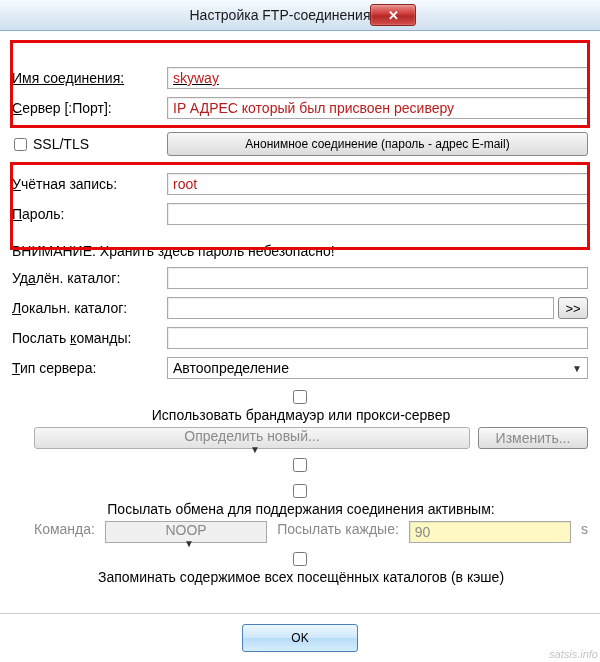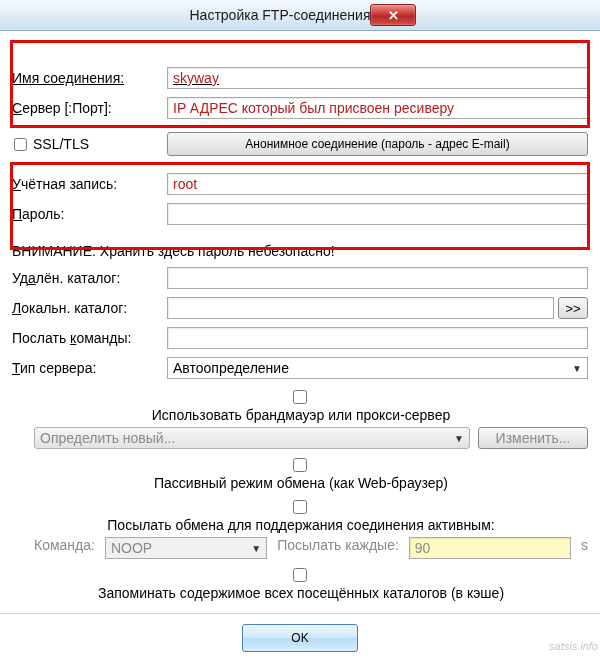--- a/index.html
+++ b/index.html
@@ -153,21 +153,21 @@
     align-items: center;
     justify-content: space-between;
     cursor: pointer;
     box-sizing: border-box;
   }
   .dropdown-field .tri {
     font-size: 10px;
     color: #333;
     padding-left: 6px;
   }
-  .dropdown-field.disabled { background: #f0f0f0; }
+  .dropdown-field.disabled { background: #f0f0f0; flex-direction: column; }
   .disabled .text-input, .text-input.disabled { background: #fef9c3; color: #8a8a8a;}
   .sub-block {
     padding-left: 22px;
   }
   .sub-flex {
     display: flex;
     align-items: center;
     gap: 8px;
     margin: 4px 0;
   }
@@ -219,21 +219,21 @@
   .dlg-btn.ok {
     background: linear-gradient(to bottom, #eef7fe 0%, #cfe8fb 48%, #b7dcf7 52%, #d7eefc 100%);
   }
   .dlg-btn.cancel {
     background: linear-gradient(to bottom, #f7f7f7, #e1e1e1);
     border-color: #8a8a8a;
   }
   .watermark {
     position: absolute;
     right: 2px;
-    bottom: 10px;
+    bottom: 2px;
     font-size: 11px;
     color: rgba(0,0,0,0.25);
     font-style: italic;
     pointer-events: none;
   }
   
   #r1 { margin-top: 26px; text-decoration: underline; }
   #r-ssl { margin-top: 10px; }
   #r-acct { margin-top: 14px; }
   #r-warn { margin-top: 16px; }
@@ -320,21 +320,20 @@
           </div>
         </div>
         <div class="proxy-change">
           <button class="select-btn disabled" style="width:100%;">Изменить...</button>
         </div>
       </div>
     </div>
 
     <div class="checkbox-row">
       <input type="checkbox" style="">
-      <span>Пассивный режим обмена (как Web-браузер)</span>
     </div>
 
     <div class="checkbox-row">
       <input type="checkbox" style="">
       <span>Посылать обмена для поддержания соединения активным:</span>
     </div>
 
     <div class="keepalive-row disabled">
       <span class="label2">Команда:</span>
       <div class="dropdown-field disabled keepalive-cmd">

